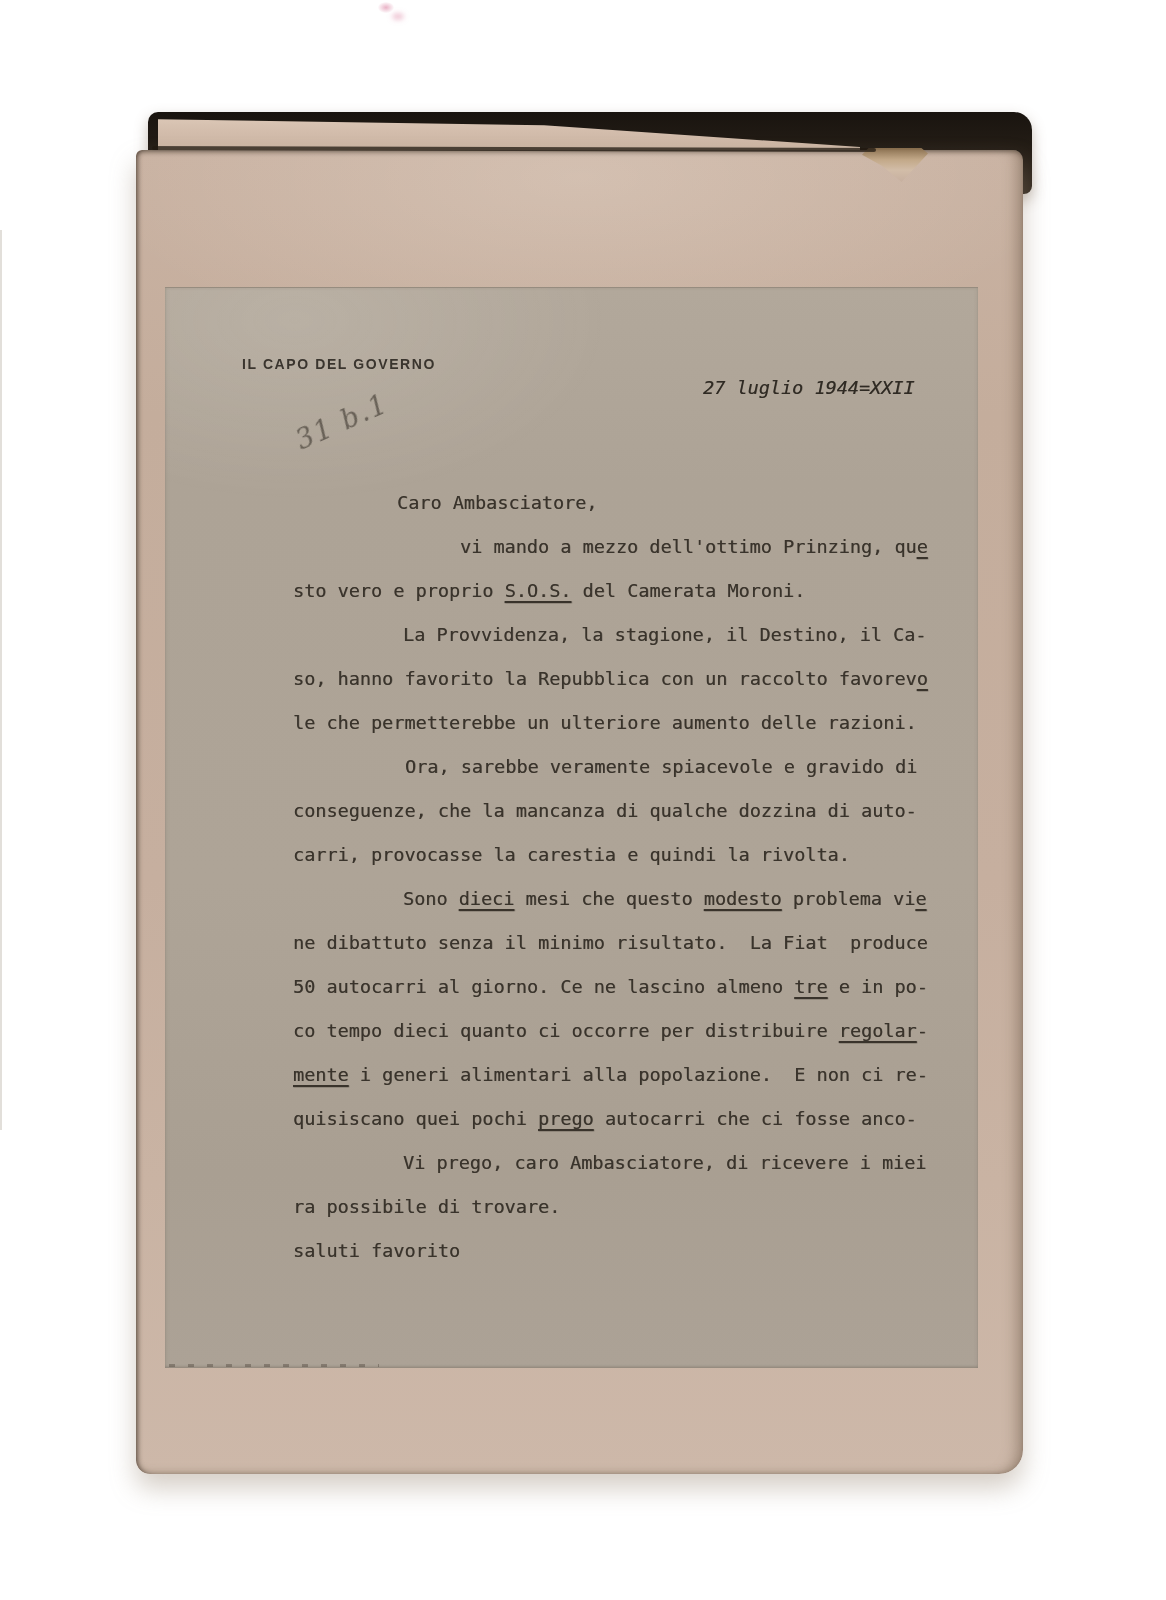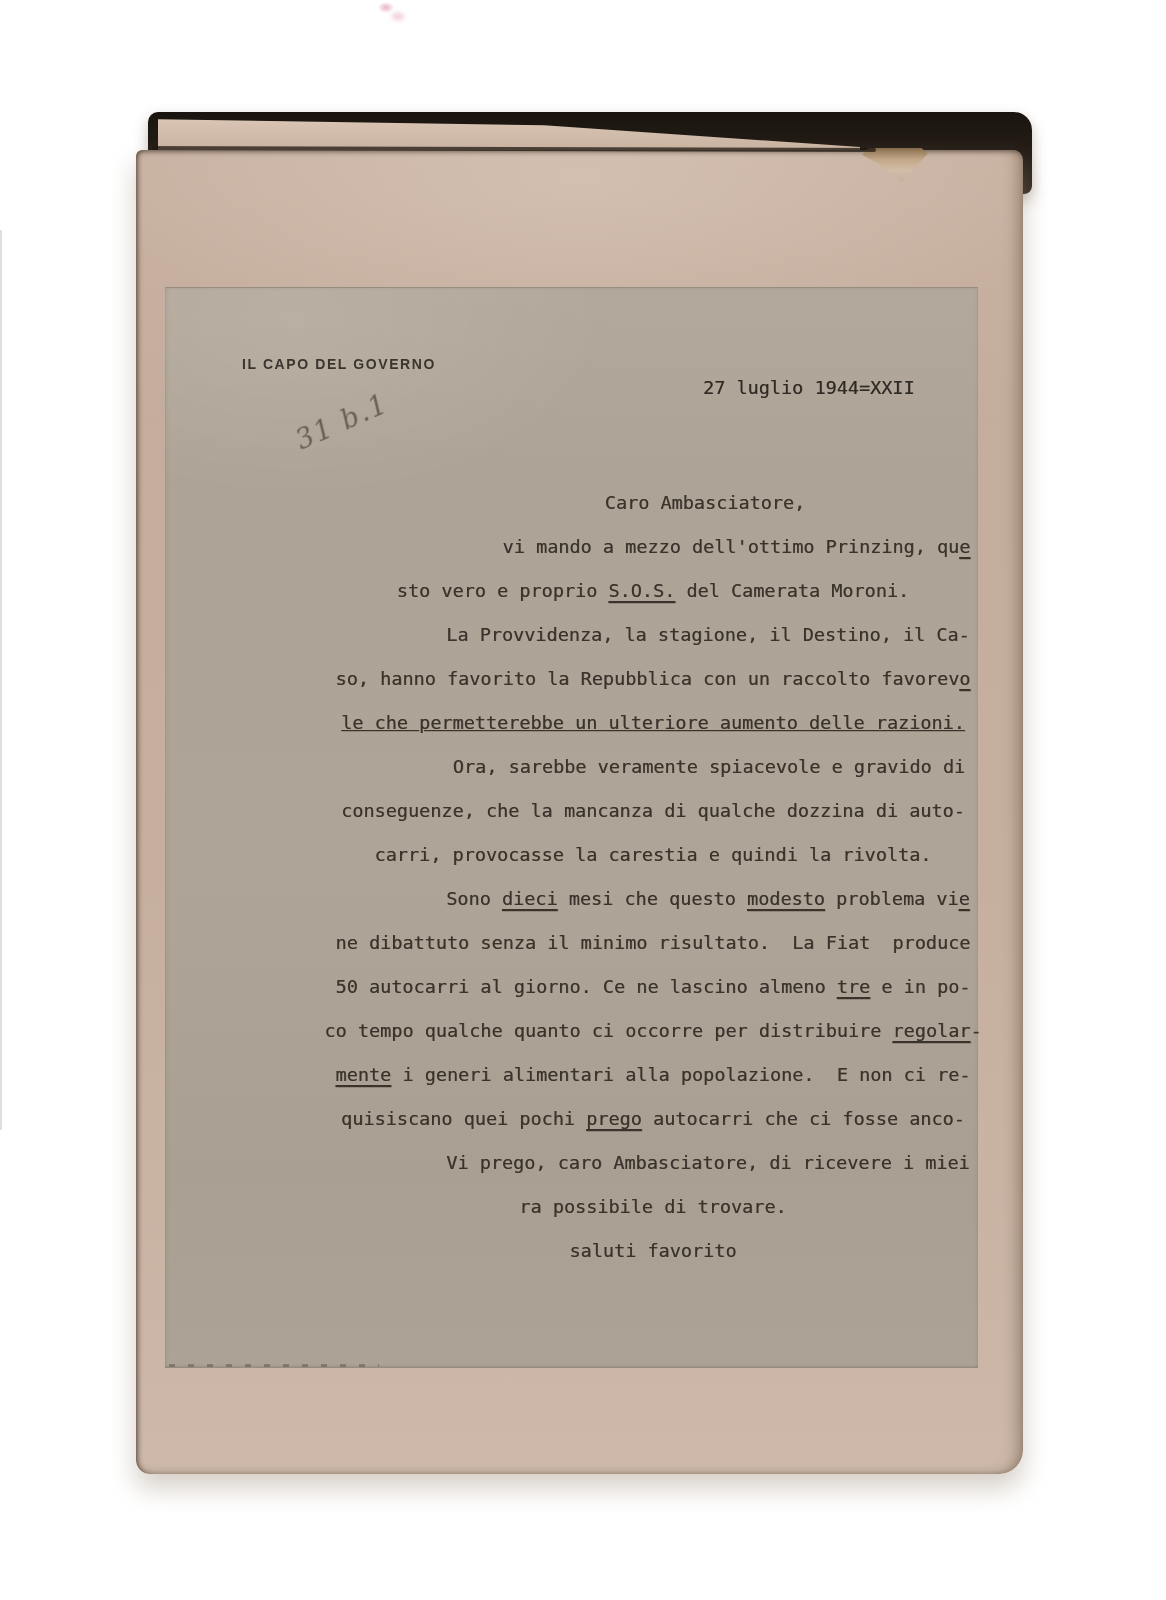--- a/index.html
+++ b/index.html
@@ -66,30 +66,31 @@
   .letterhead {
     position:absolute; left:77px; top:68px;
     font-family:"Liberation Sans", sans-serif;
     font-size:14px; font-weight:bold; letter-spacing:1.6px;
     color:#302b25; opacity:.92; white-space:pre;
   }
   .date {
     position:absolute; left:538px; top:89px;
     font-size:18.5px; color:#2f2a23; white-space:pre;
     text-shadow:.4px .4px .4px rgba(47,42,35,.55);
+    font-style:italic;
   }
   .pencil {
     position:absolute; left:128px; top:118px;
     font-family:"DejaVu Serif", serif; font-style:italic;
     font-size:27px; letter-spacing:2px;
     color:rgba(92,85,75,.85);
     transform:rotate(-24deg); filter:blur(.3px);
     white-space:pre;
   }
-  .letter-body { position:absolute; left:156px; top:204px; width:664px;text-align:center; }
+  .letter-body { position:absolute; left:128px; top:204px; width:664px; }
   .letter-line {
     height:44px; white-space:pre;
     font-size:18.5px; color:#39332b;
     text-shadow:.4px .4px .5px rgba(50,44,36,.55);
   }
   .letter-line .u {
     text-decoration:underline;
     text-decoration-thickness:1.6px;
     text-underline-offset:3.5px;
   }
@@ -113,28 +114,28 @@
     <div class="page">
       <div class="letterhead">IL CAPO DEL GOVERNO</div>
       <div class="date">27 luglio 1944=XXII</div>
       <div class="pencil">31 b.1</div>
       <div class="letter-body" id="letter-body">
           <div class="letter-line" style="padding-left: 104px;"><span>Caro Ambasciatore,</span></div>
           <div class="letter-line" style="padding-left: 167px;"><span>vi mando a mezzo dell'ottimo Prinzing, qu</span><span class="u">e</span></div>
           <div class="letter-line" style="padding-left: 0px;"><span>sto vero e proprio </span><span class="u">S.O.S.</span><span> del Camerata Moroni.</span></div>
           <div class="letter-line" style="padding-left: 110px;"><span>La Provvidenza, la stagione, il Destino, il Ca-</span></div>
           <div class="letter-line" style="padding-left: 0px;"><span>so, hanno favorito la Repubblica con un raccolto favorev</span><span class="u">o</span></div>
-          <div class="letter-line" style="padding-left: 0px; text-decoration: underline;"><span>le che permetterebbe un ulteriore aumento delle razioni.</span></div>
+          <div class="letter-line" style="padding-left: 0px;"><span>le che permetterebbe un ulteriore aumento delle razioni.</span></div>
           <div class="letter-line" style="padding-left: 112px;"><span>Ora, sarebbe veramente spiacevole e gravido di</span></div>
           <div class="letter-line" style="padding-left: 0px;"><span>conseguenze, che la mancanza di qualche dozzina di auto-</span></div>
           <div class="letter-line" style="padding-left: 0px;"><span>carri, provocasse la carestia e quindi la rivolta.</span></div>
           <div class="letter-line" style="padding-left: 110px;"><span>Sono </span><span class="u">dieci</span><span> mesi che questo </span><span class="u">modesto</span><span> problema vi</span><span class="u">e</span></div>
           <div class="letter-line" style="padding-left: 0px;"><span>ne dibattuto senza il minimo risultato.  La Fiat  produce</span></div>
           <div class="letter-line" style="padding-left: 0px;"><span>50 autocarri al giorno. Ce ne lascino almeno </span><span class="u">tre</span><span> e in po-</span></div>
-          <div class="letter-line" style="padding-left: 0px;"><span>co tempo qualche quanto ci occorre per distribuire </span><span class="u">regolar</span><span>-</span></div>
+          <div class="letter-line" style="padding-left: 0px;"><span>co tempo dieci quanto ci occorre per distribuire </span><span class="u">regolar</span><span>-</span></div>
           <div class="letter-line" style="padding-left: 0px;"><span class="u">mente</span><span> i generi alimentari alla popolazione.  E non ci re-</span></div>
           <div class="letter-line" style="padding-left: 0px;"><span>quisiscano quei pochi </span><span class="u">prego</span><span> autocarri che ci fosse anco-</span></div>
           <div class="letter-line" style="padding-left: 110px;"><span>Vi prego, caro Ambasciatore, di ricevere i miei</span></div>
           <div class="letter-line" style="padding-left: 0px;"><span>ra possibile di trovare.</span></div>
           <div class="letter-line" style="padding-left: 0px;"><span>saluti favorito</span></div>
         </div>
       <div class="page-edge-specks"></div>
     </div>
   </div>
   <div class="crack"></div>

